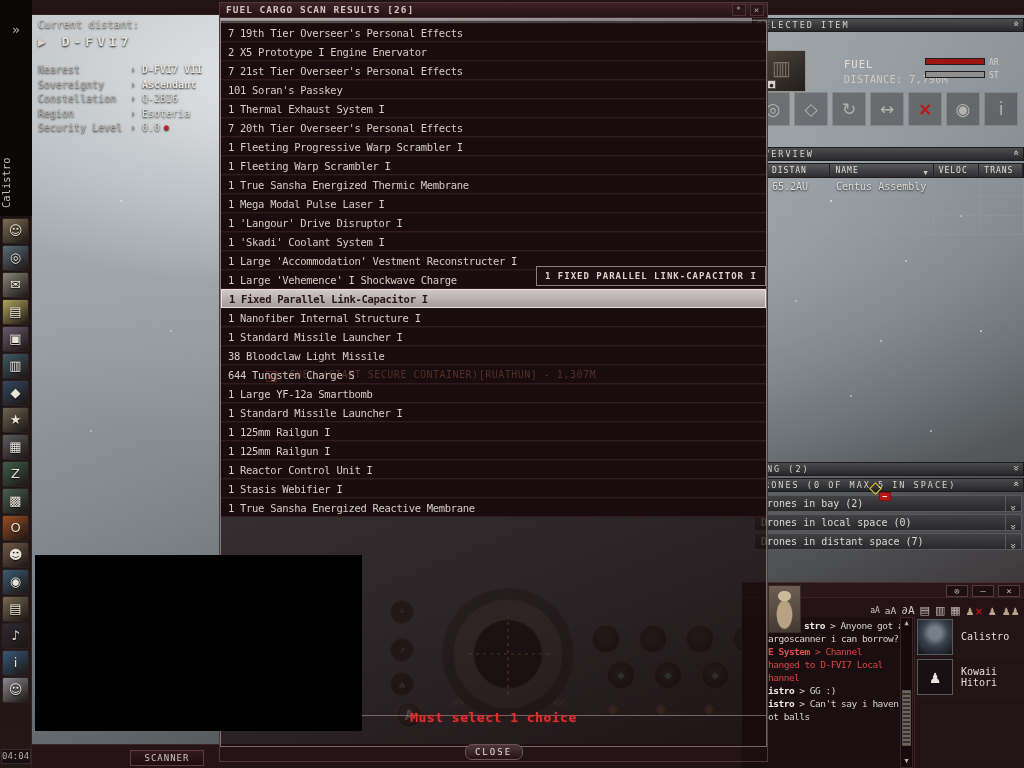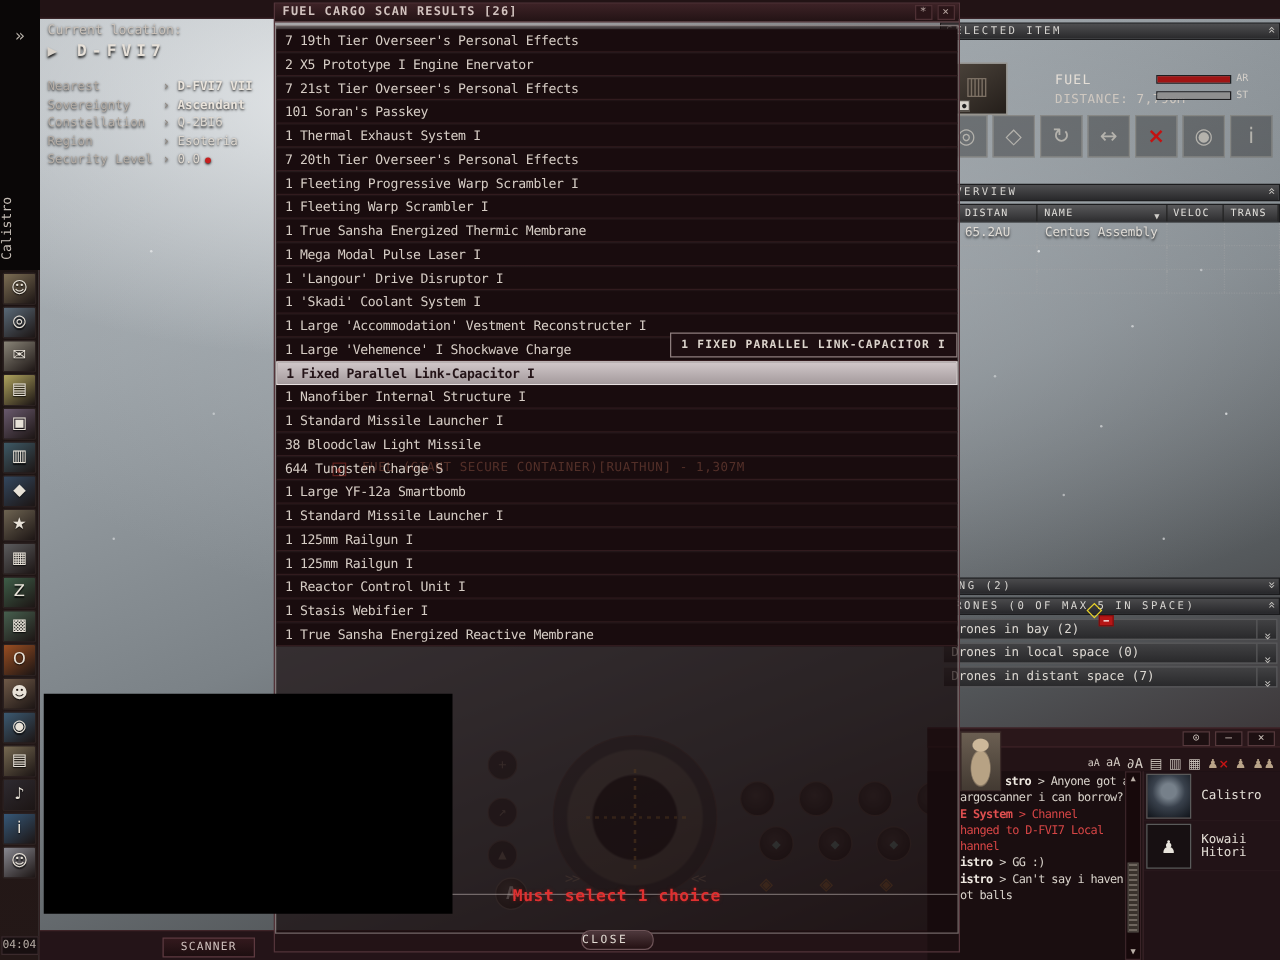--- a/index.html
+++ b/index.html
@@ -85,21 +85,21 @@
   .cd { transform:rotate(90deg); }
   
   .sel-thumb { position:absolute; left:12px; top:50px; width:42px; height:42px; border:1px solid #97948e;
     background:linear-gradient(145deg,#4a423a,#241e1a); }
   .sel-thumb .box-glyph { position:absolute; left:7px; top:5px; font-size:20px; color:#7c7064; font-family:"DejaVu Sans",sans-serif; }
   .sel-thumb .lock { position:absolute; left:2px; bottom:2px; width:9px; height:9px; background:#d8d4cc; border:1px solid #55504a;
     font-size:6px; line-height:8px; text-align:center; color:#222; }
   .sel-name { position:absolute; left:92px; top:58px; font-size:10.5px; color:#e4ded6; letter-spacing:1px; }
   .sel-dist { position:absolute; left:92px; top:74px; font-size:10px; color:#cfc8c0; letter-spacing:.5px; }
   .sel-bars { position:absolute; left:173px; top:58px; width:88px; }
-  .sel-bar-row { display:flex; align-items:flex-end; margin-bottom:4px; }
+  .sel-bar-row { display:flex; align-items:flex-start; margin-bottom:4px; }
   .sel-bar { width:60px; height:7px; background:#3c3c3e; border:1px solid #1e1e20; margin-right:4px; }
   .sel-bar i { display:block; height:100%; }
   .sel-bar-lab { font-size:8px; color:#d2cec8; }
   .sel-btns { position:absolute; left:4px; top:92px; display:flex; gap:4px; }
   .sel-btn { width:34px; height:34px; border:1px solid rgba(160,158,152,.55); background:rgba(28,28,30,.38);
     color:#b4b2ac; font-size:17px; text-align:center; line-height:32px; font-family:"DejaVu Sans",sans-serif; }
   
   .ov-cols { position:absolute; left:0; right:0; top:16px; height:15px; display:flex;
     background:linear-gradient(180deg,#58585a,#2e2e30); border:1px solid #1c1c1e; }
   .ov-col { font-size:8px; letter-spacing:1px; color:#e0dedA; line-height:13px; padding-left:5px;
@@ -170,21 +170,21 @@
     font-size:10.5px; letter-spacing:-.3px; color:#d6cdc5; line-height:18px; padding-left:7px;
     overflow:hidden; white-space:nowrap; }
   .scan-row.hl { background:linear-gradient(180deg,#d0c7c9,#a59b9d); color:#241418; border:1px solid #e8e0e0; font-weight:bold; }
   .bg-label { position:absolute; left:266px; top:369px; font-size:10px; color:rgba(205,120,95,.32); letter-spacing:.5px; white-space:nowrap; }
   .bg-label .tgt { display:inline-block; width:11px; height:11px; border:1px solid rgba(200,60,50,.4); color:rgba(200,60,50,.5);
     font-size:8px; line-height:10px; text-align:center; margin-right:6px; vertical-align:-1px; }
   .dlg-error { position:absolute; left:0; right:0; bottom:36px; text-align:center; color:#e03030; font-size:13px; font-weight:bold;
     letter-spacing:.5px; text-shadow:0 0 3px rgba(160,20,20,.6); }
   .dlg-close { position:absolute; left:50%; bottom:1px; transform:translateX(-50%); width:58px; height:16px;
     background:linear-gradient(180deg,#4e383c,#241113); border:1px solid #6e5458; border-radius:7px;
-    color:#e2dcd4; font-size:9px; letter-spacing:2px; line-height:14px; }
+    color:#e2dcd4; font-size:9px; letter-spacing:2px; text-align:center; line-height:14px; }
   .tooltip { position:absolute; left:536px; top:266px; z-index:45; background:#1d0e11; border:1px solid #8e7e7e;
     color:#dcd4cc; font-size:9px; font-weight:bold; letter-spacing:1px; padding:4px 8px; white-space:nowrap; }
 
   
   .black-box { position:absolute; left:35px; top:555px; width:327px; height:176px; background:#000; z-index:40; }
   .scanner-btn { position:absolute; left:130px; top:750px; width:74px; height:16px; z-index:46;
     background:linear-gradient(180deg,#33191d,#1d0e10); border:1px solid #5e3a40; color:#cfc0bd;
     font-size:9px; letter-spacing:1px; text-align:center; line-height:14px; }
   .cursor { position:absolute; left:869px; top:482px; z-index:60; width:24px; height:22px; }
   .cursor .dia { position:absolute; left:2px; top:2px; width:9px; height:9px; border:1.5px solid #e8d22a; transform:rotate(45deg); }
@@ -370,21 +370,21 @@
             <div class="member-row">
               <div class="member-port p1"></div>
               <div class="member-name">Kowaii Hitori</div>
             </div>
           </div>
       </div>
     </div>
   </div>
 
   <div class="loc">
-    <div class="loc-label">Current location:</div>
+    <div class="loc-label">Current distant:</div>
     <div class="loc-system">
       <span class="tri">▶</span>
       <span>D-FVI7</span>
     </div>
     <div id="locRows">
         <div class="loc-row">
           <span class="l">Nearest</span>
           <span class="sep">›</span>
           <span class="v b">D-FVI7 VII</span>
         </div>

